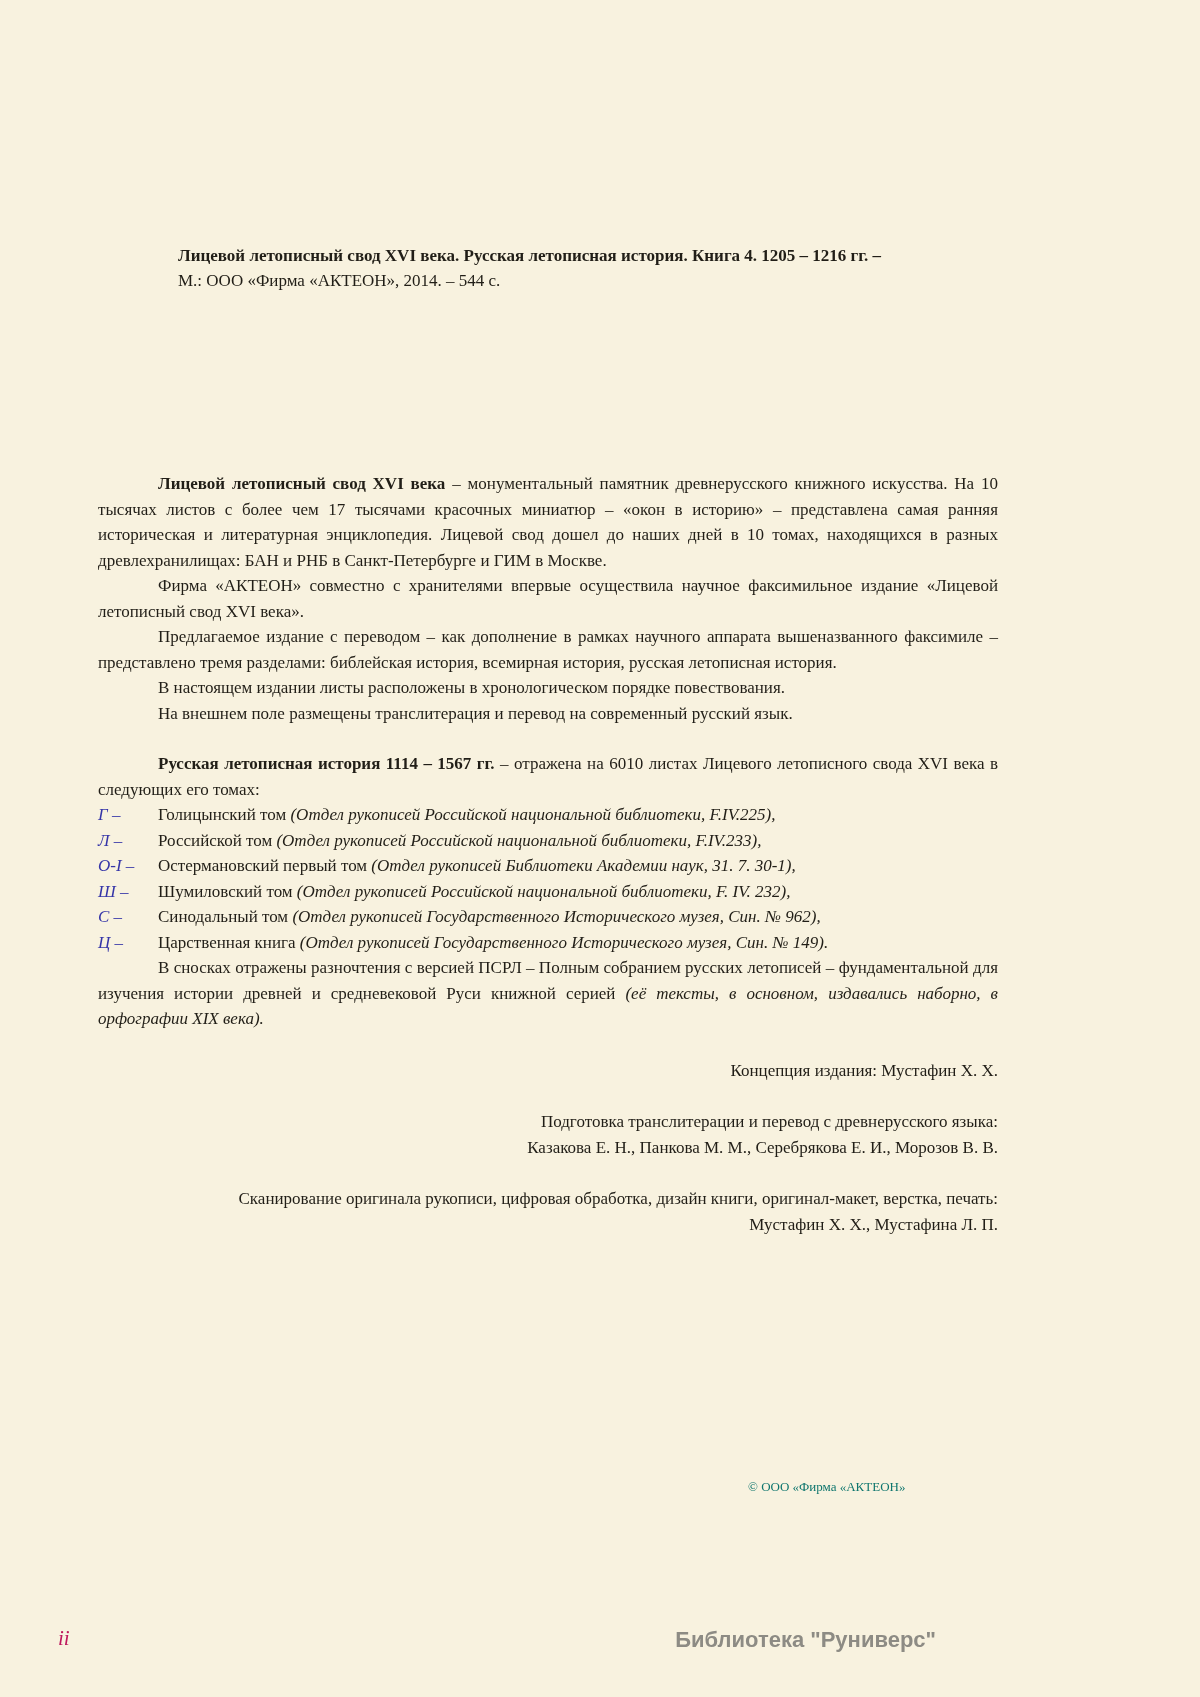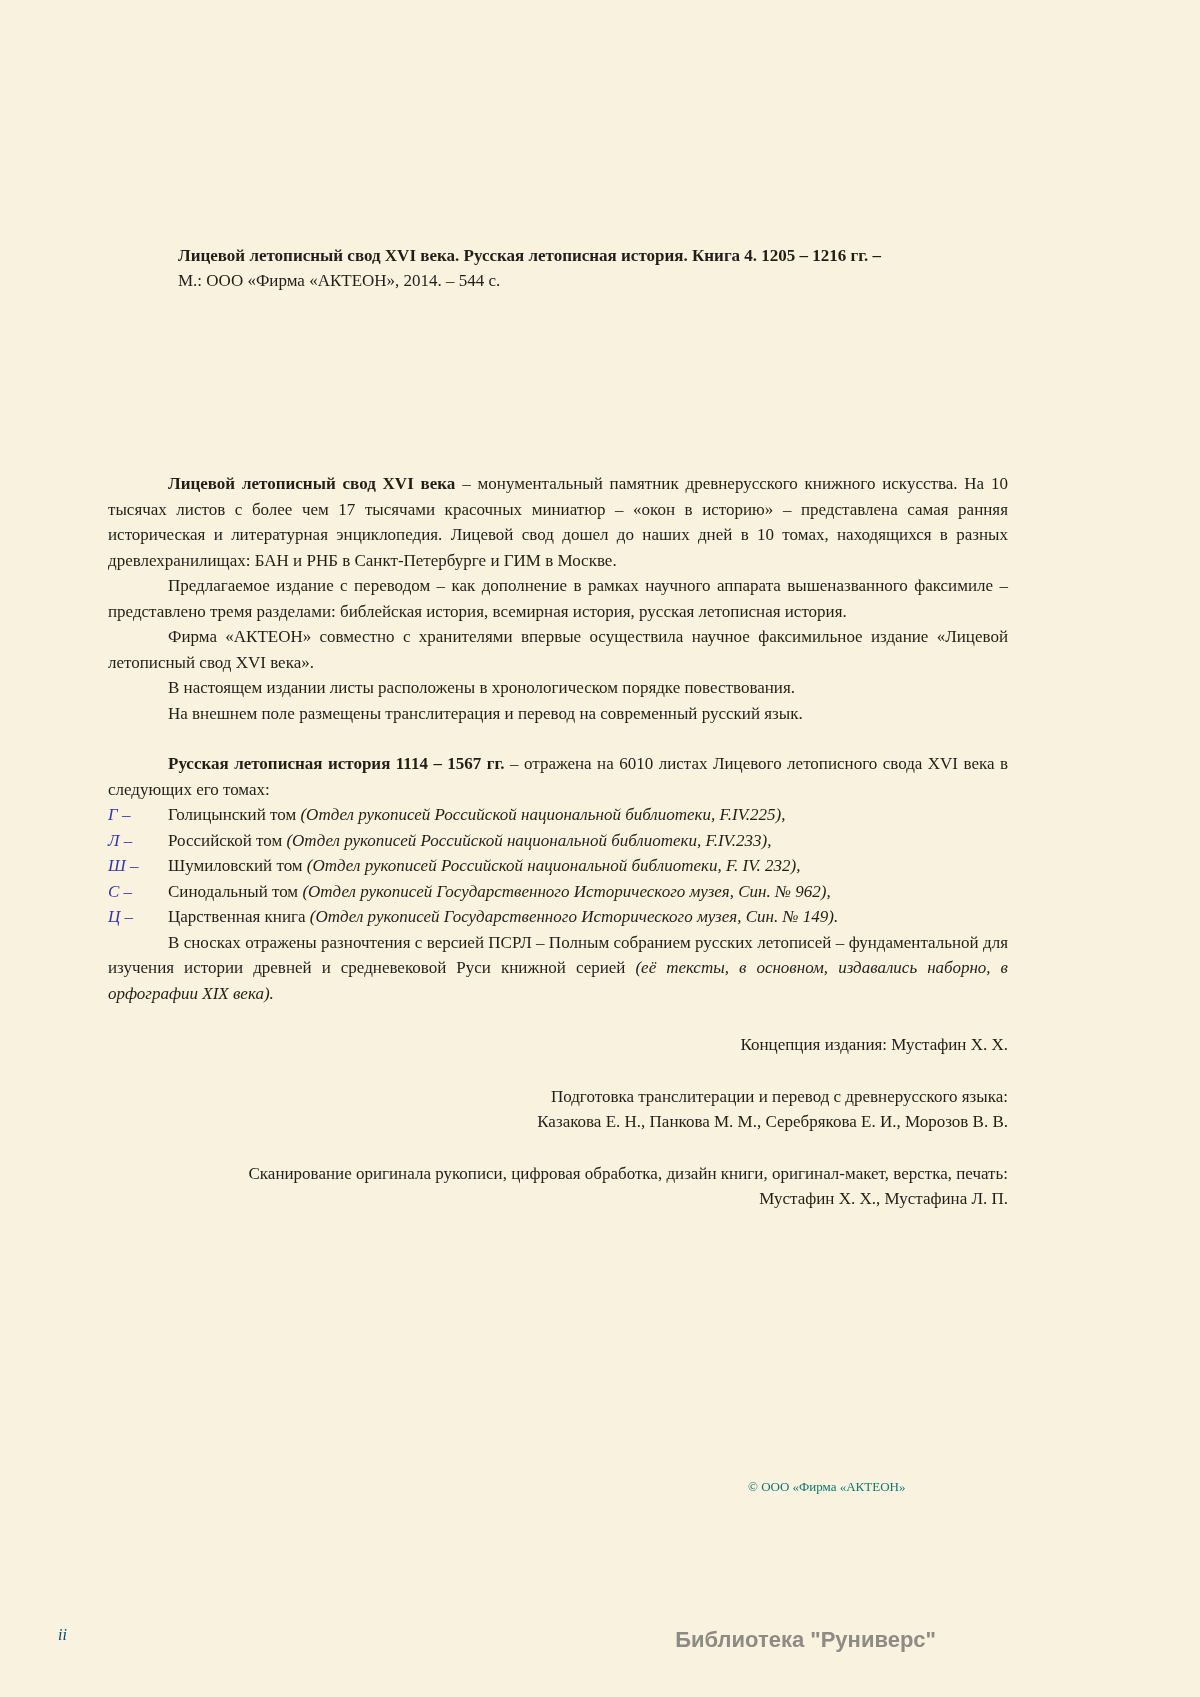--- a/index.html
+++ b/index.html
@@ -24,21 +24,21 @@
     left: 178px;
     top: 243px;
     width: 840px;
     font-size: 17px;
     line-height: 25px;
   }
   .citation .l1 { font-weight: bold; }
 
   .main {
     position: absolute;
-    left: 108px;
+    left: 98px;
     top: 471px;
     width: 900px;
     font-size: 17px;
     line-height: 25.5px;
     text-align: justify;
   }
   .para { text-indent: 60px; }
 
   .volumes-heading {
     margin-top: 25px;
@@ -64,23 +64,23 @@
     left: 748px;
     top: 1479px;
     font-size: 13px;
     color: #0f766e;
   }
 
   .page-number {
     position: absolute;
     left: 58px;
     top: 1626px;
-    font-size: 16px;
+    font-size: 21px;
     font-style: italic;
-    color: #0c4a6e;
+    color: #be185d;
   }
   .library-watermark {
     position: absolute;
     right: 160px;
     top: 1627px;
     font-family: "Liberation Sans", "DejaVu Sans", sans-serif;
     font-weight: bold;
     font-size: 22px;
     color: #8d8b84;
   }
@@ -91,29 +91,30 @@
 <div class="page">
 
   <div class="citation">
     <div class="l1">Лицевой летописный свод XVI века. Русская летописная история. Книга 4. 1205 – 1216 гг. –</div>
     <div class="l2">М.: ООО «Фирма «АКТЕОН», 2014. – 544 с.</div>
   </div>
 
   <div class="main">
     <div>
         <div class="para"><span class="b">Лицевой летописный свод XVI века</span><span> – монументальный памятник древнерусского книжного искусства. На 10 тысячах листов с более чем 17 тысячами красочных миниатюр – «окон в историю» – представлена самая ранняя историческая и литературная энциклопедия. Лицевой свод дошел до наших дней в 10 томах, находящихся в разных древлехранилищах: БАН и РНБ в Санкт-Петербурге и ГИМ в Москве.</span></div>
+        <div class="para"><span>Фирма «АКТЕОН» совместно с хранителями впервые осуществила научное факсимильное издание «Лицевой летописный свод XVI века».</span></div>
         <div class="para"><span>Предлагаемое издание с переводом – как дополнение в рамках научного аппарата вышеназванного факсимиле – представлено тремя разделами: библейская история, всемирная история, русская летописная история.</span></div>
-        <div class="para"><span>Фирма «АКТЕОН» совместно с хранителями впервые осуществила научное факсимильное издание «Лицевой летописный свод XVI века».</span></div>
         <div class="para"><span>В настоящем издании листы расположены в хронологическом порядке повествования.</span></div>
         <div class="para"><span>На внешнем поле размещены транслитерация и перевод на современный русский язык.</span></div>
       </div>
     <div class="volumes-heading"><span class="b">Русская летописная история 1114 – 1567 гг.</span><span> – отражена на 6010 листах Лицевого летописного свода XVI века в следующих его томах:</span></div>
     <div class="vol-list">
         <div class="vol"><span class="vol-letter">Г –</span><span class="vol-name">Голицынский том </span><span class="vol-source">(Отдел рукописей Российской национальной библиотеки, F.IV.225),</span></div>
         <div class="vol"><span class="vol-letter">Л –</span><span class="vol-name">Российской том </span><span class="vol-source">(Отдел рукописей Российской национальной библиотеки, F.IV.233),</span></div>
+        <div class="vol"><span class="vol-letter">О-I –</span><span class="vol-name">Остермановский первый том </span><span class="vol-source">(Отдел рукописей Библиотеки Академии наук, 31. 7. 30-1),</span></div>
         <div class="vol"><span class="vol-letter">Ш –</span><span class="vol-name">Шумиловский том </span><span class="vol-source">(Отдел рукописей Российской национальной библиотеки, F. IV. 232),</span></div>
         <div class="vol"><span class="vol-letter">С –</span><span class="vol-name">Синодальный том </span><span class="vol-source">(Отдел рукописей Государственного Исторического музея, Син. № 962),</span></div>
         <div class="vol"><span class="vol-letter">Ц –</span><span class="vol-name">Царственная книга </span><span class="vol-source">(Отдел рукописей Государственного Исторического музея, Син. № 149).</span></div>
       </div>
     <div class="footnote"><span>В сносках отражены разночтения с версией ПСРЛ – Полным собранием русских летописей – фундаментальной для изучения истории древней и средневековой Руси книжной серией </span><span class="i">(её тексты, в основном, издавались наборно, в орфографии XIX века).</span></div>
     <div>
         <div class="credit">
           <div class="cline indent">Концепция издания: Мустафин Х. Х.</div>
         </div>
         <div class="credit">

